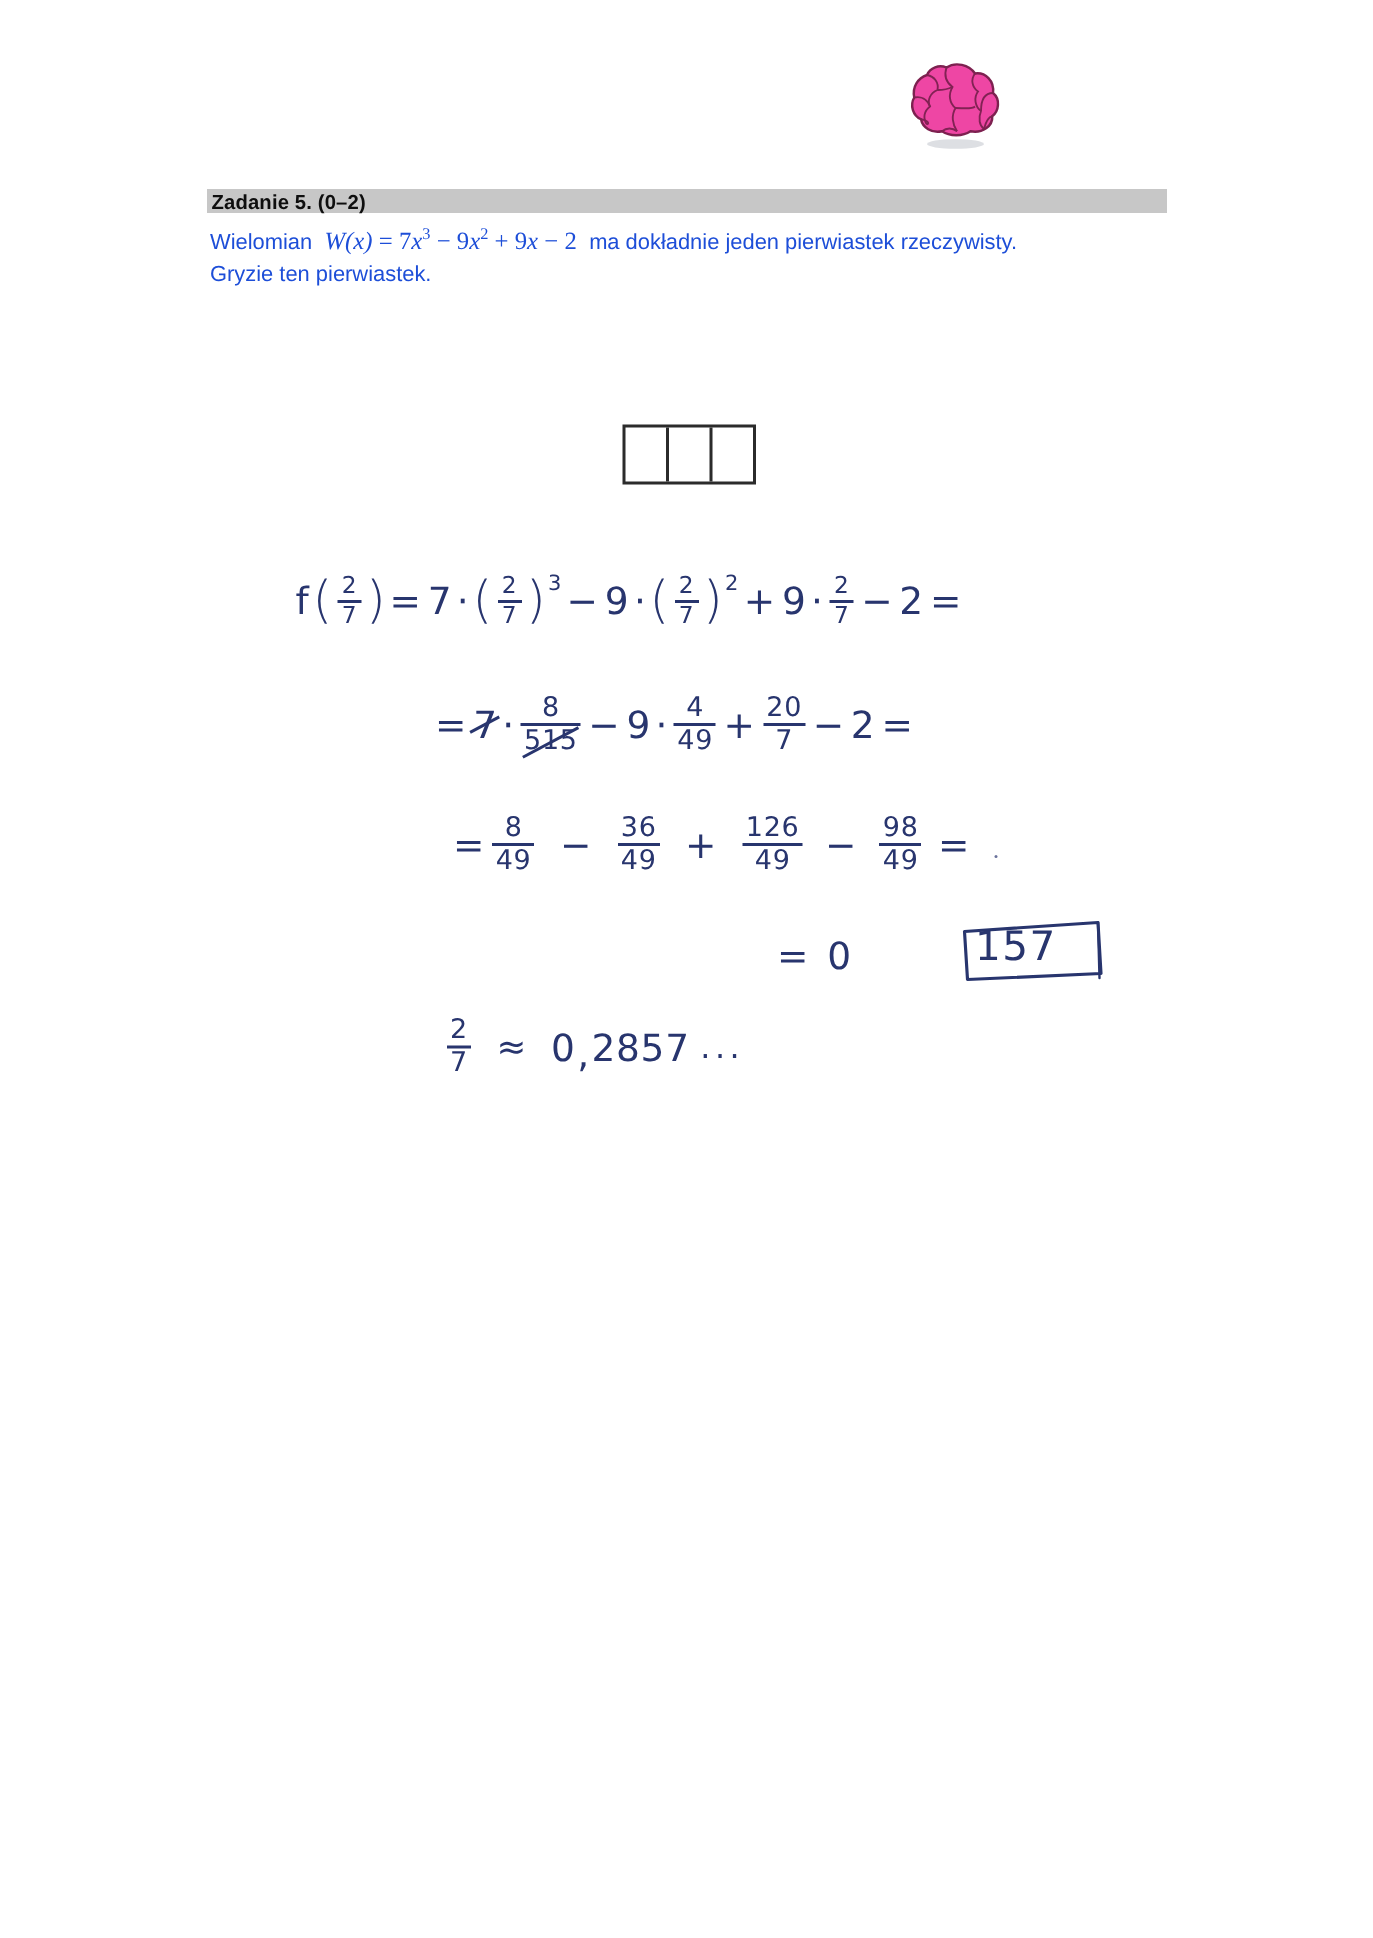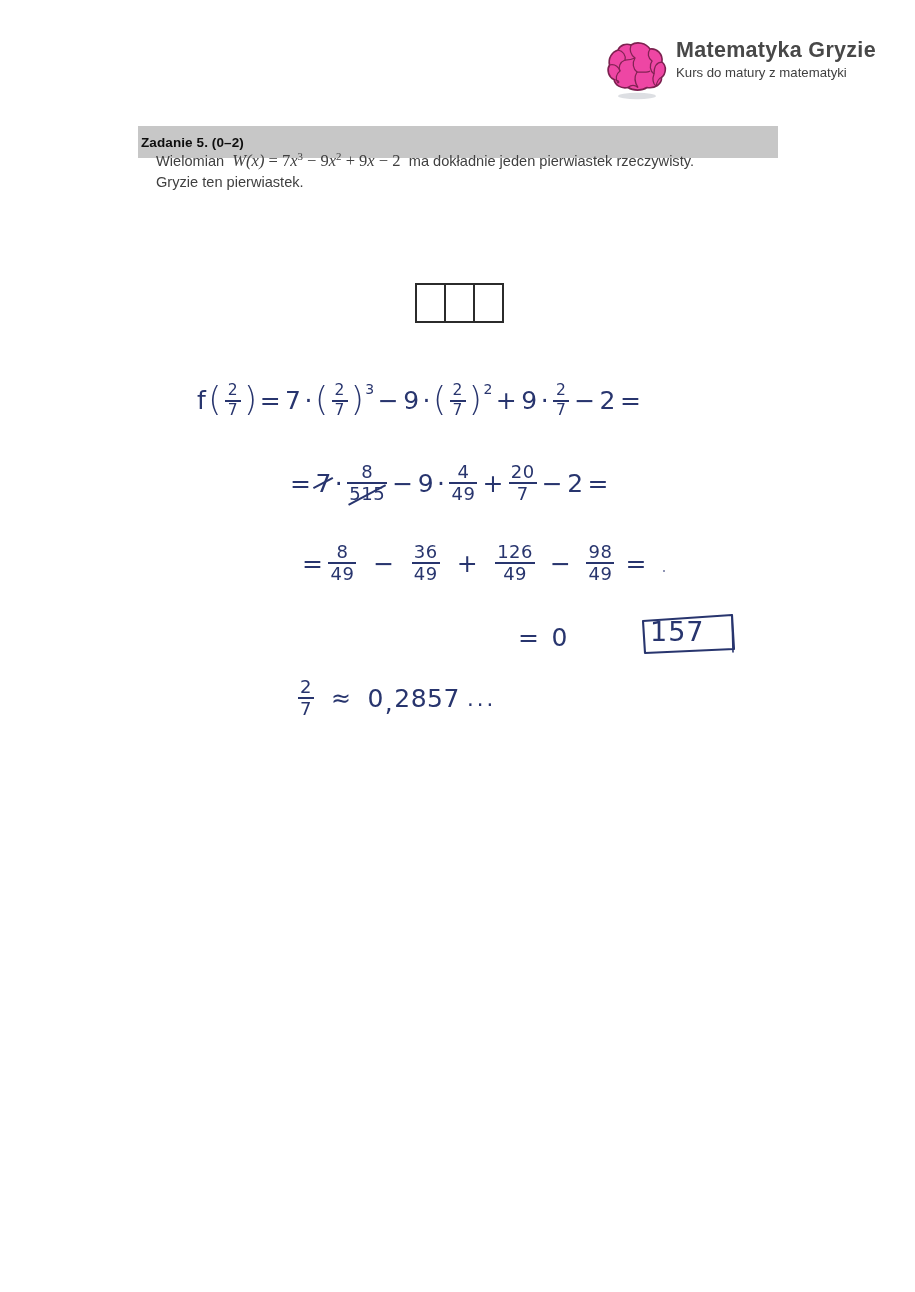--- a/index.html
+++ b/index.html
@@ -52,41 +52,41 @@
     line-height: 1.1;
     white-space: nowrap;
   }
 
   
   .task-bar {
     position: absolute;
     left: 138px;
     top: 126px;
     width: 640px;
-    height: 32px;
+    height: 16px;
     background: #c7c7c7;
     display: flex;
     align-items: center;
   }
   .task-bar-label {
     font-size: 13.5px;
     font-weight: bold;
     color: #0e0e0e;
     padding-left: 3px;
     letter-spacing: 0.1px;
   }
 
   
   .stmt {
     position: absolute;
-    left: 156px;
+    left: 140px;
     width: 660px;
     font-size: 14.6px;
     line-height: 21px;
-    color: #404040;
+    color: #1d4ed8;
   }
   .stmt-1 { top: 150px; }
   .stmt-2 { top: 203px; }
 
   .math {
     font-family: "Liberation Serif", serif;
     font-style: italic;
     font-size: 16.5px;
   }
   .math .num, .math .op {
@@ -253,24 +253,20 @@
         <path d="M5.5 33 C10 32 14 34 16 39"></path>
         <path d="M58 30 C54 30 50 32 50 42"></path>
         <path d="M21 28 C25 28 29 27 31 26"></path>
         <path d="M33 40 C38 40 44 41 46 39"></path>
         <path d="M10 47.5 C14 48 16 50 14 51"></path>
         <path d="M57.5 45.5 C55 46 53 50 52 54"></path>
         <path d="M24 55.5 C27 53 31 53 34 55.5"></path>
       </g>
     </svg>
   </div>
-  <div class="logo-text">
-    <div class="logo-title">Matematyka Gryzie</div>
-    <div class="logo-sub">Kurs do matury z matematyki</div>
-  </div>
 </div>
 
 <div class="task-bar">
   <span class="task-bar-label">Zadanie 5. (0–2)</span>
 </div>
 
 <div class="stmt stmt-1">
   <span>Wielomian</span>
   <span class="math">
     &nbsp;<span class="var-it">W</span>(<span class="var-it">x</span>)

